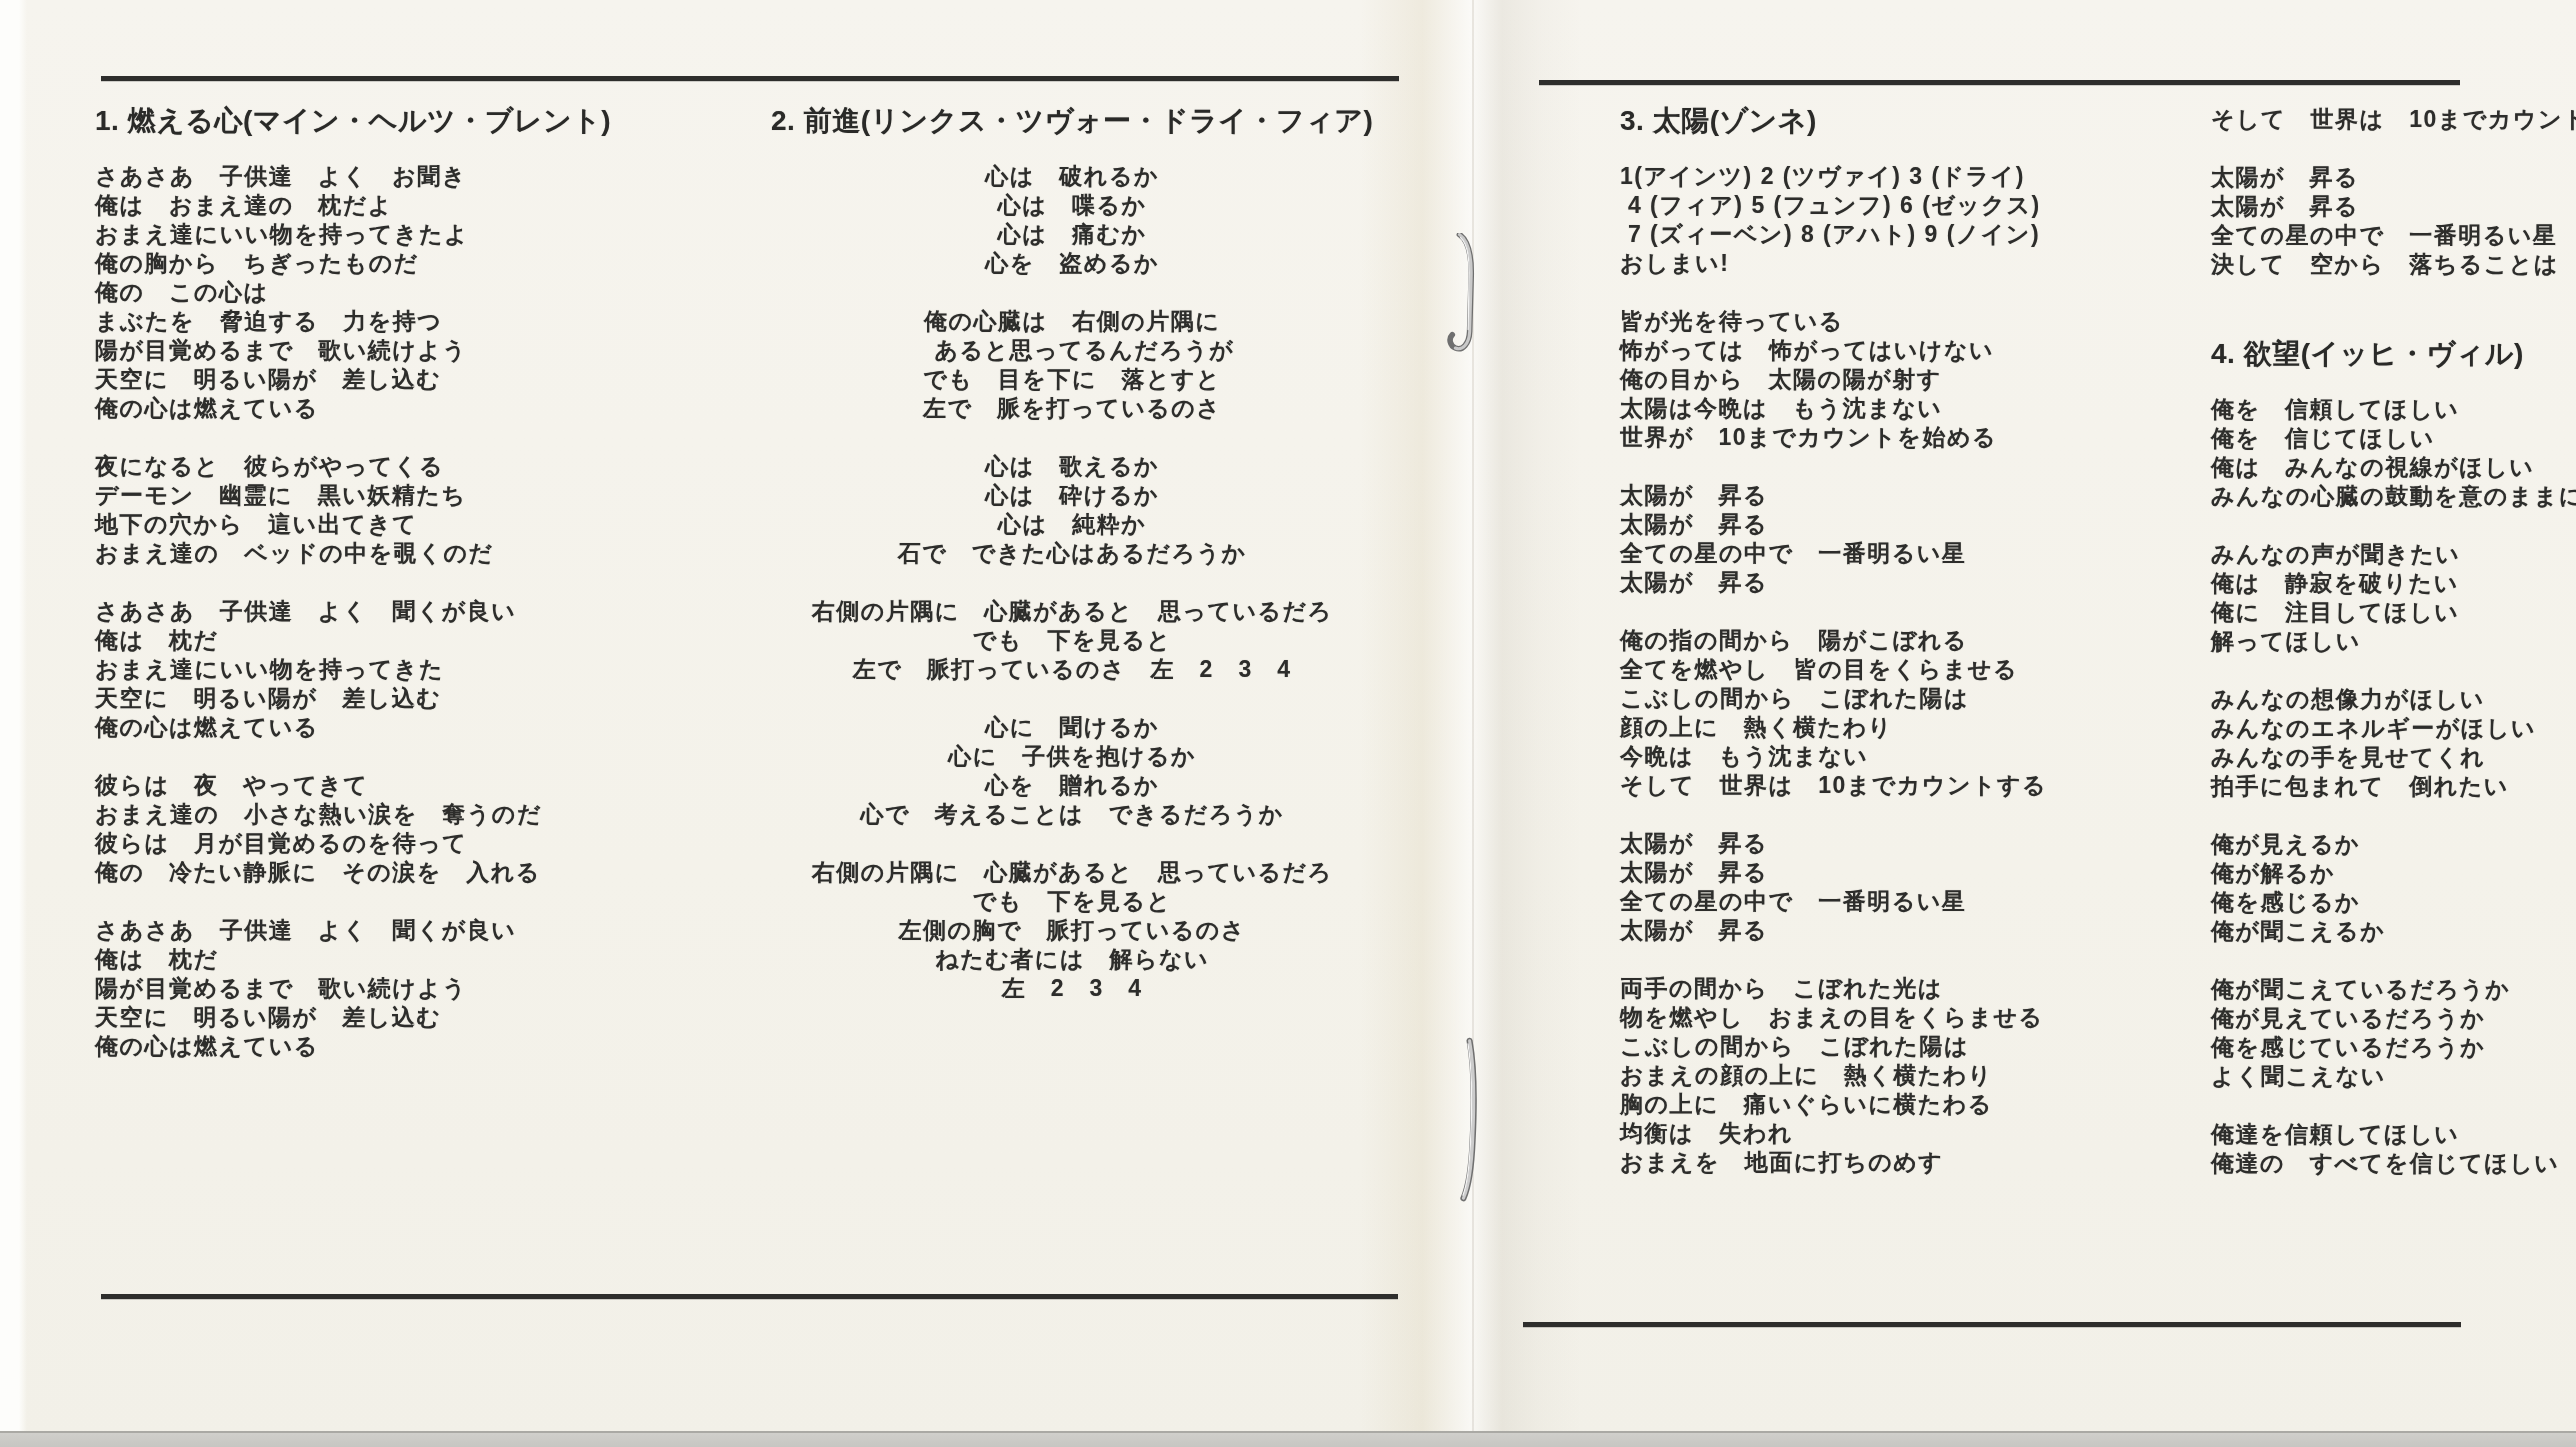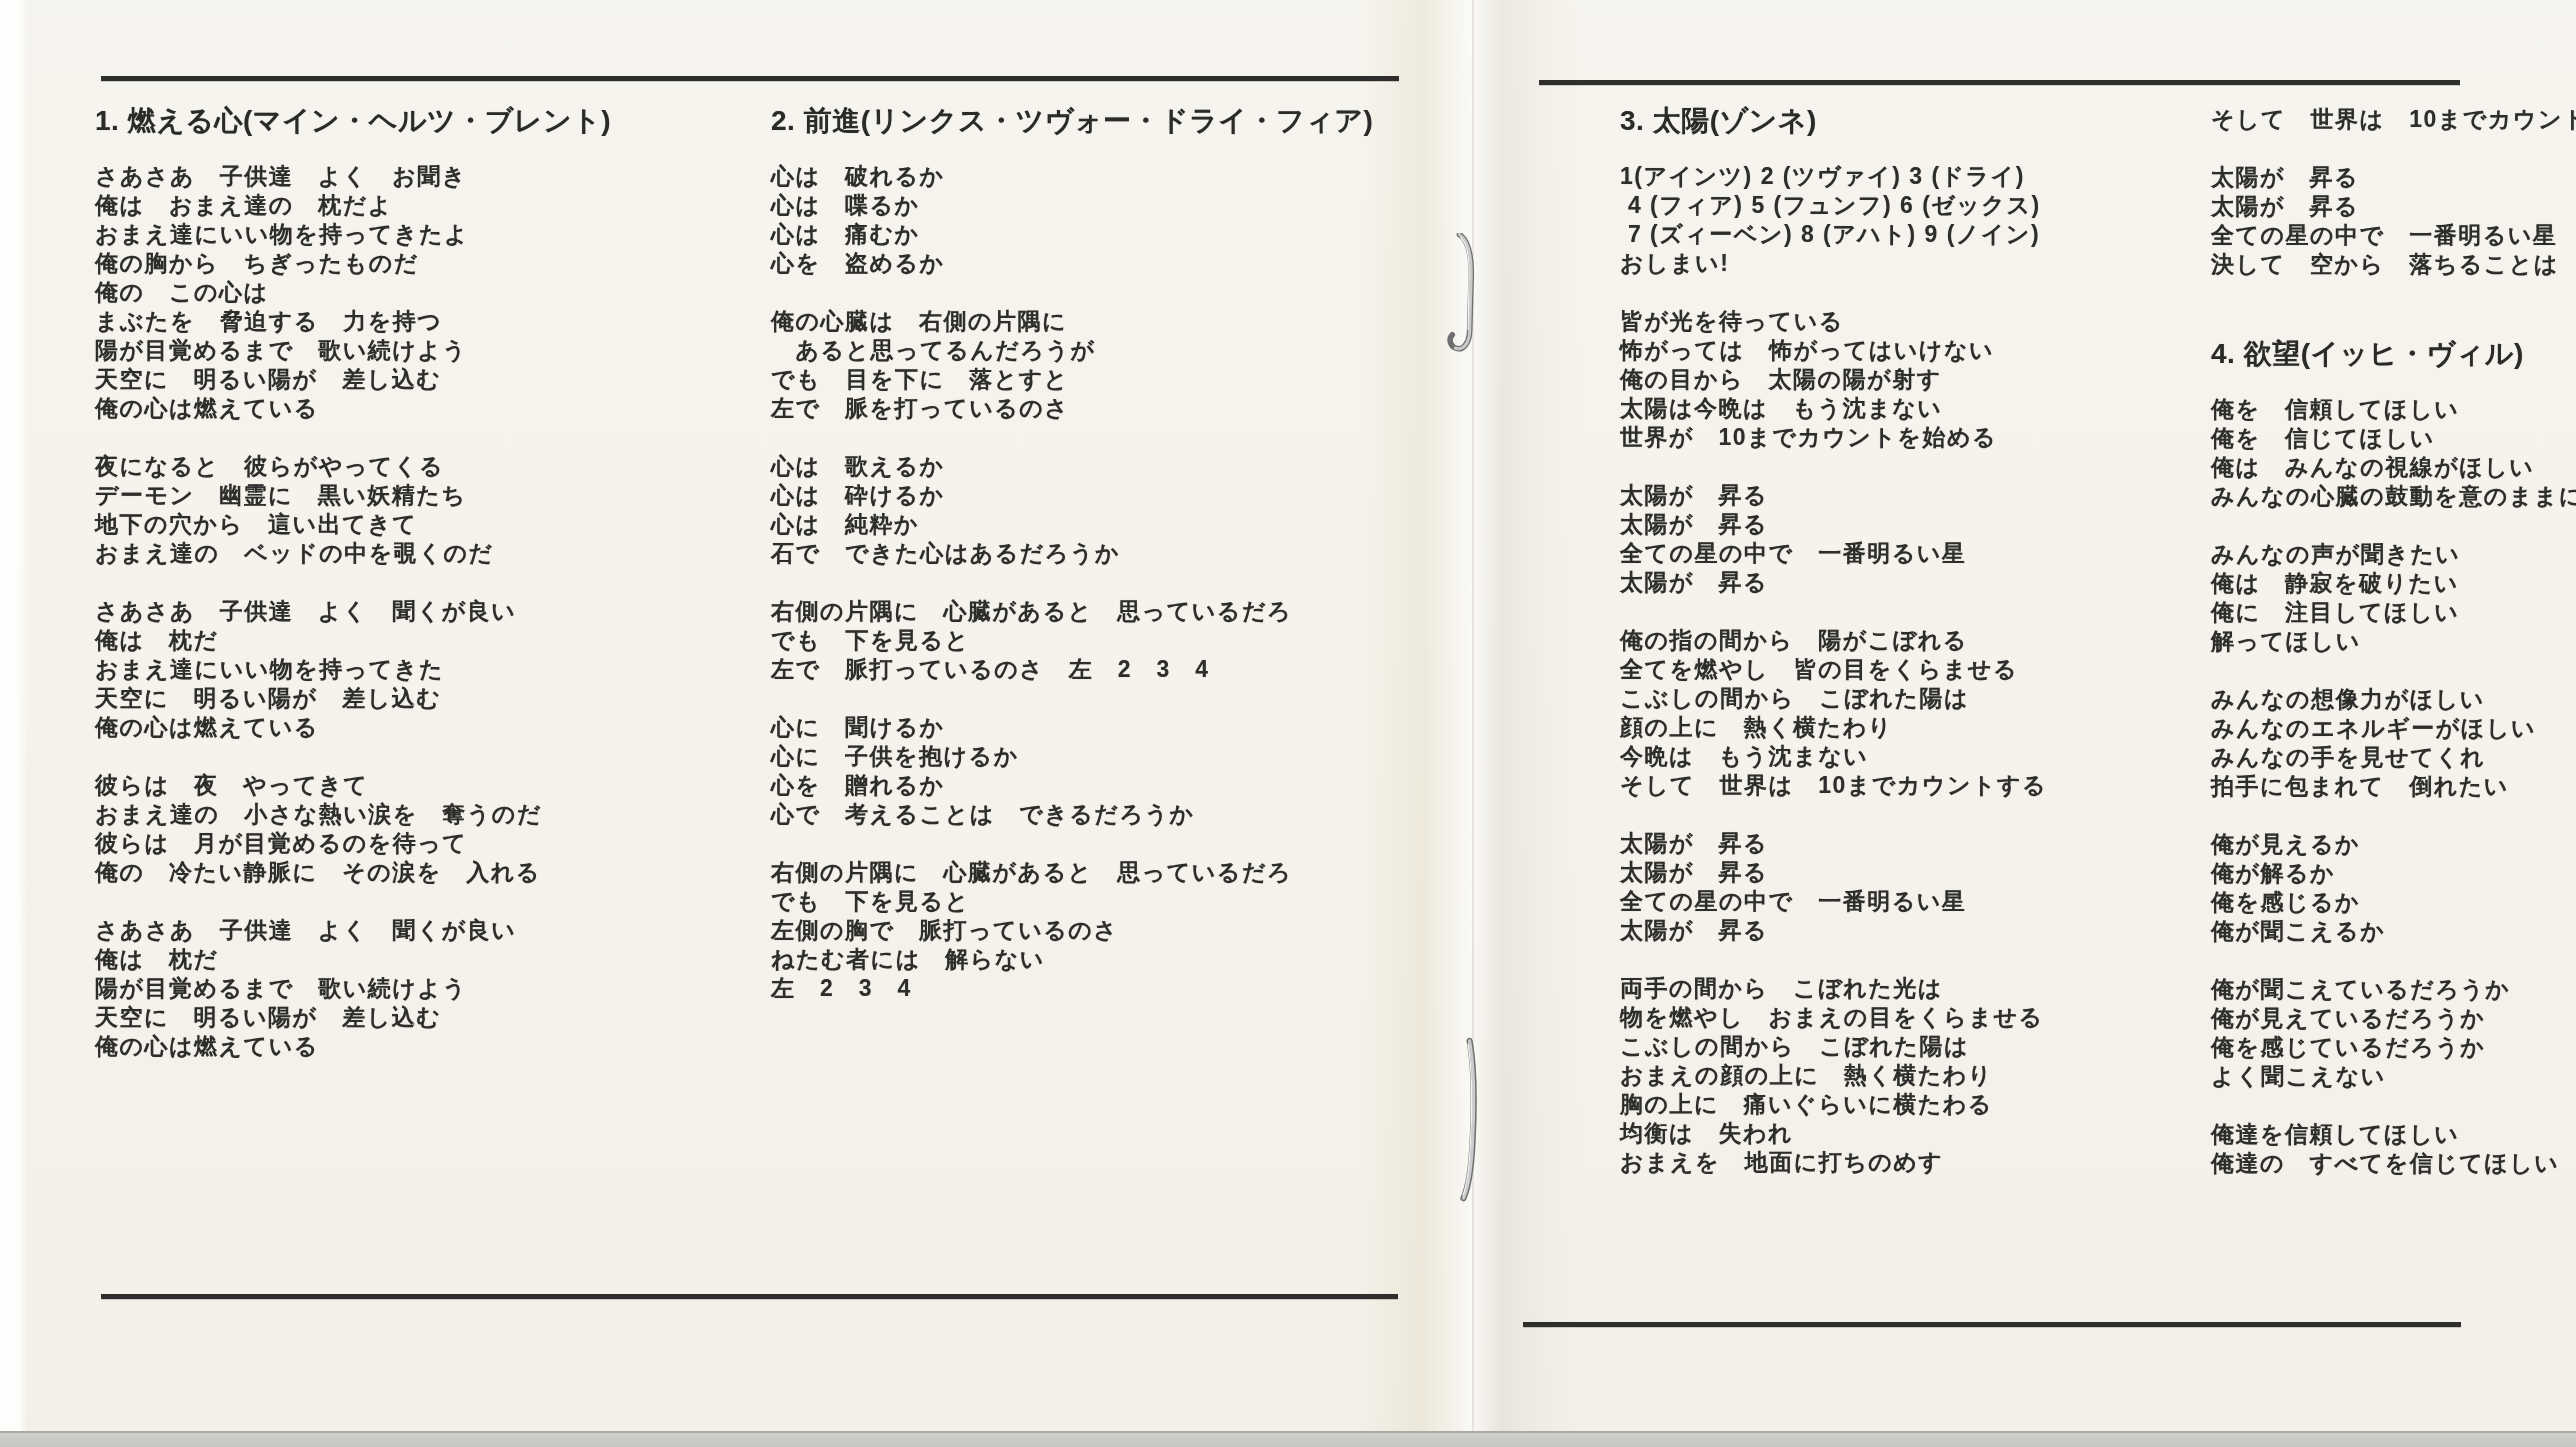--- a/index.html
+++ b/index.html
@@ -25,21 +25,21 @@
   
   .rule{position:absolute;height:4.6px;background:#2e2e2c;box-shadow:0 0.5px 0 rgba(46,46,44,0.4);}
   .rule.tl{left:101px;top:76px;width:1298px;}
   .rule.bl{left:101px;top:1294px;width:1297px;}
   .rule.tr{left:1539px;top:80px;width:921px;}
   .rule.br{left:1523px;top:1322px;width:938px;}
   
   .col{position:absolute;top:105px;white-space:pre;color:#2d2d2b;
        text-shadow:0 0 1px rgba(70,70,66,0.35);}
   .col.c1{left:95px;}
-  .col.c2{left:771px;}
+  .col.c2{left:771px;text-align:center;}
   .col.c3{left:1620px;}
   .col.c4{left:2211px;}
   .song-title{font-size:28px;font-weight:800;letter-spacing:0.5px;line-height:32px;
        margin-bottom:25px;color:#2a2a28;}
   .song-title.mid{margin-top:59px;}
   .stanza{margin-bottom:29px;}
   .line{font-size:23px;font-weight:700;letter-spacing:1.5px;line-height:29px;}
   
   .staple{position:absolute;}
   .staple.top{left:1440px;top:233px;}

